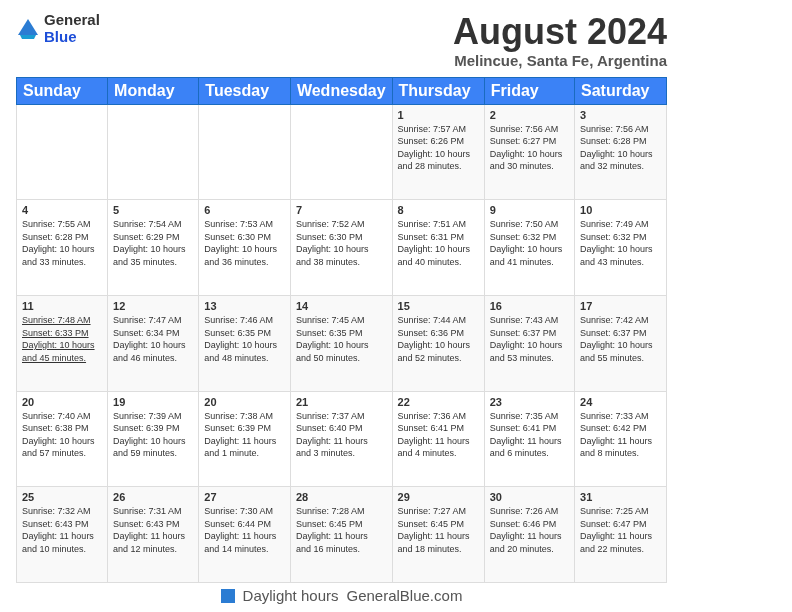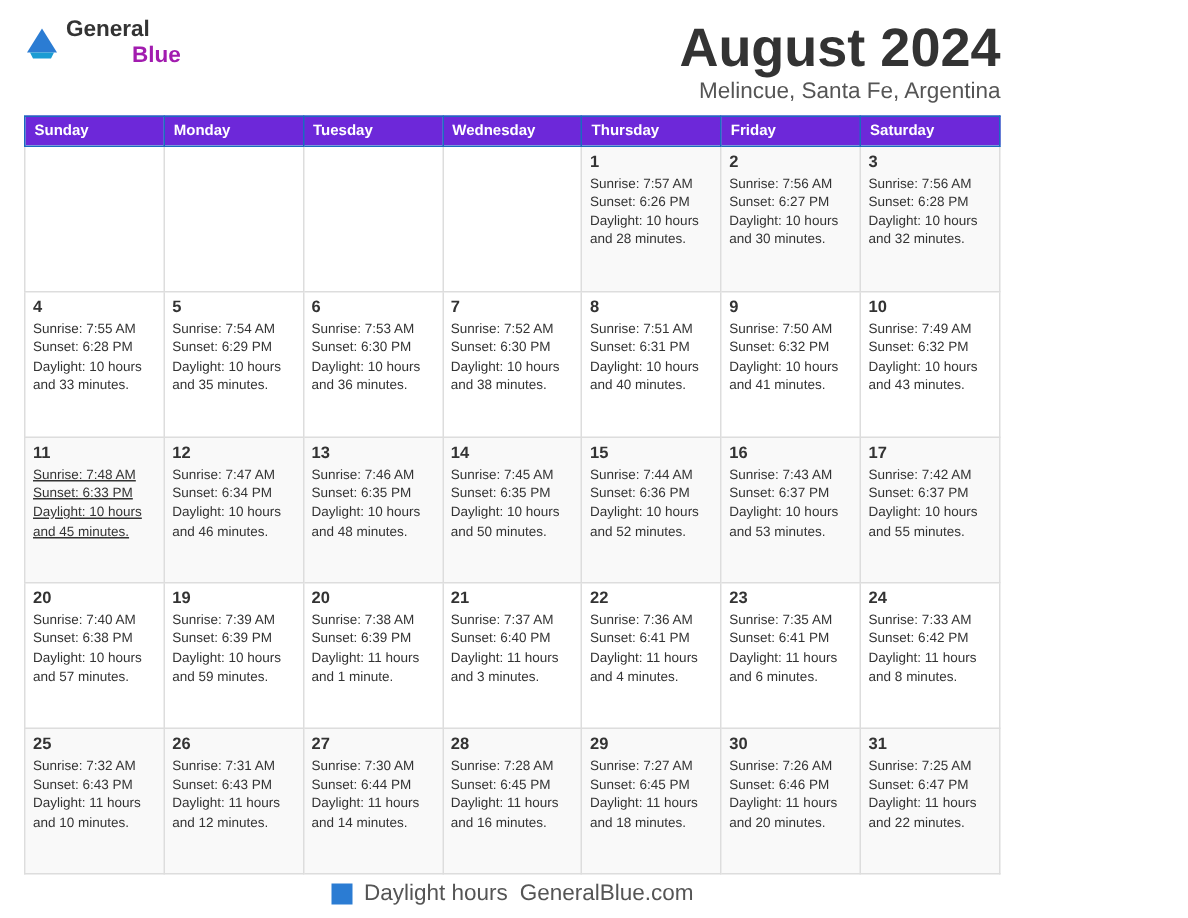--- a/index.html
+++ b/index.html
@@ -34,54 +34,54 @@
       line-height: 1.1;
     }
     .logo-general {
       font-size: 15px;
       font-weight: bold;
       color: #333;
     }
     .logo-blue {
       font-size: 15px;
       font-weight: bold;
-      color: #a21caf;
-      margin-left: 44px;
+      color: #1d4ed8;
     }
     .logo-icon {
       width: 24px;
       height: 28px;
     }
     .title-block {
       text-align: right;
     }
     .title-month {
       font-size: 36px;
       font-weight: bold;
       color: #333;
       line-height: 1.1;
     }
     .title-location {
       font-size: 15px;
       color: #555;
+      font-weight: bold;
     }
     .calendar {
       flex: 1;
       display: flex;
       flex-direction: column;
     }
     table {
       width: 100%;
       border-collapse: collapse;
       flex: 1;
     }
     thead th {
-      background: #6d28d9;
+      background: #3b82f6;
       color: #fff;
-      font-size: 10px;
+      font-size: 16px;
       font-weight: bold;
       padding: 4px 6px;
       text-align: left;
       border: 1px solid #1a6bbf;
     }
     tbody tr {
       border: 1px solid #ccc;
     }
     tbody td {
       vertical-align: top;

